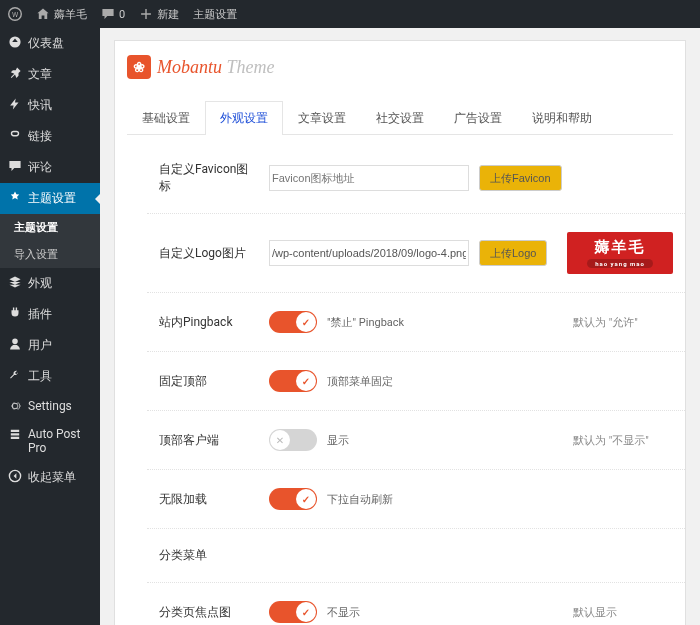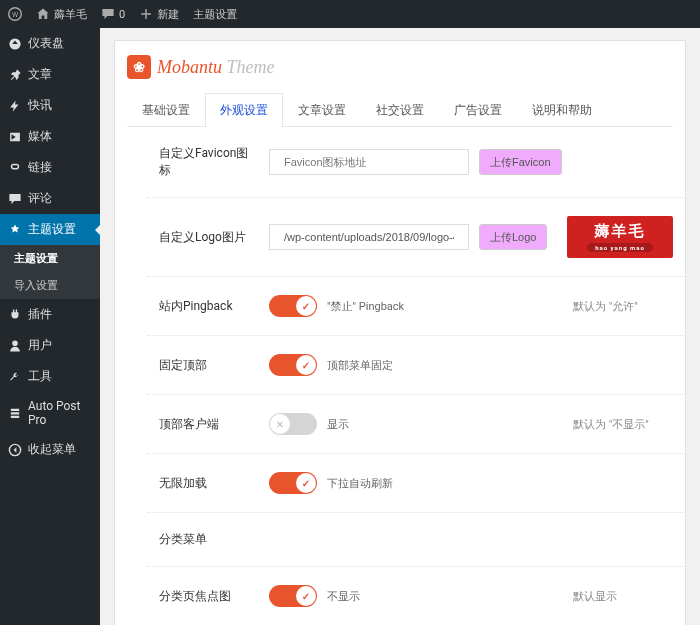--- a/index.html
+++ b/index.html
@@ -7,48 +7,48 @@
 
 
 .adminbar { height: 28px; background: #23282d; color: #ccc; display: flex; align-items: center; padding: 0 8px; gap: 14px; font-size: 11px; }
 .adminbar .ab-item { display: flex; align-items: center; gap: 4px; color: #ccc; }
 .adminbar svg { width: 14px; height: 14px; fill: #aaa; }
 
 .main { display: flex; height: calc(625px - 28px); }
 
 
 .sidebar { width: 100px; background: #23282d; color: #ccc; flex-shrink: 0; overflow-y: auto; font-size: 12px; }
-.menu-item { display: flex; align-items: center; gap: 6px; padding: 7px 8px; cursor: pointer; color: #ddd; }
+.menu-item { display: flex; gap: 6px; padding: 7px 8px; cursor: pointer; color: #ddd; }
 .menu-item.active { background: #0073aa; color: #fff; position: relative; }
 .menu-item.active::after { content: ""; position: absolute; right: -1px; top: 50%; transform: translateY(-50%); border: 6px solid transparent; border-right-color: #f1f1f1; }
 .menu-item svg { width: 14px; height: 14px; fill: currentColor; flex-shrink: 0; }
 .sub-items { background: #32373c; }
 .sub-item { padding: 6px 8px 6px 14px; cursor: pointer; color: #ccc; font-size: 11px; }
 .sub-item.current { color: #fff; font-weight: 600; }
 
 
 .content { flex: 1; background: #f1f1f1; padding: 12px 14px; overflow-y: auto; }
 .panel { background: #fff; border: 1px solid #e0e0e0; }
 .brand { display: flex; align-items: center; gap: 6px; padding: 14px 12px; }
 .brand-mark { width: 24px; height: 24px; background: #e8542c; border-radius: 4px; display:flex; align-items:center; justify-content:center; color:#fff; font-size:14px; font-weight:bold; }
 .brand-text { font-size: 18px; font-style: italic; font-family: cursive; color: #e8542c; }
 .brand-text .alt { color: #bfbfbf; margin-top: 36px; }
 
-.tabs { display: flex; border-bottom: 1px solid #e5e5e5; margin: 0 12px; }
+.tabs { display: flex; border-bottom: 1px solid #e5e5e5; margin: 8px 12px; }
 .tab { padding: 8px 14px; cursor: pointer; color: #555; font-size: 12px; border: 1px solid transparent; border-bottom: none; margin-bottom: -1px; }
 .tab.active { border-color: #e5e5e5; background: #fff; color: #1d4ed8; }
 
 .row { display: flex; align-items: center; padding: 18px 12px; border-bottom: 1px dotted #e2e2e2; gap: 10px; margin-left: 32px; }
 .row:last-child { border-bottom: none; }
 .row-label { width: 100px; flex-shrink: 0; color: #333; font-size: 12px; }
 .row-ctrl { flex: 1; display: flex; align-items: center; gap: 10px; }
 .row-hint { width: 100px; text-align: left; color: #888; font-size: 11px; flex-shrink:0; }
 
-input[type=text] { height: 26px; border: 1px solid #ddd; padding: 0 14px; font-size: 11px; color: #555; width: 200px; }
-.btn { height: 26px; border: 1px solid #ccc; background: #f0abfc; padding: 0 10px; font-size: 11px; cursor: pointer; border-radius: 3px; color: #555; }
+input[type=text] { height: 26px; border: 1px solid #ddd; padding: 0 2px; font-size: 11px; color: #555; width: 200px; }
+.btn { height: 26px; border: 1px solid #ccc; background: #eab308; padding: 0 10px; font-size: 11px; cursor: pointer; border-radius: 3px; color: #555; }
 
 
 .toggle { width: 48px; height: 22px; border-radius: 11px; background: #d5d5d5; display: inline-flex; align-items: center; position: relative; cursor: pointer; flex-shrink: 0; }
 .toggle .knob { width: 20px; height: 20px; background: #fff; border-radius: 50%; position: absolute; left: 1px; top: 1px; transition: left .15s; display:flex; align-items:center; justify-content:center; }
 .toggle.on { background: #e8542c; }
 .toggle.on .knob { left: 27px; }
 .toggle.on .knob::before { content: "✓"; color: #e8542c; font-size: 10px; font-weight: bold; }
 .toggle:not(.on) .knob::before { content: "✕"; color: #bbb; font-size: 10px; }
 .toggle-label { color: #666; font-size: 11px; }
 
@@ -110,26 +110,20 @@
         <span>文章</span>
       </div>
       <div class="menu-item">
         <svg viewBox="0 0 20 20">
           <path d="M11 2L3 12h5l-1 6 8-10h-5z"></path>
         </svg>
         <span>快讯</span>
       </div>
       <div class="menu-item">
         <svg viewBox="0 0 20 20">
-          <path d="M3 4h14v12H3zM5 6v8l6-4z"></path>
-        </svg>
-        <span>媒体</span>
-      </div>
-      <div class="menu-item">
-        <svg viewBox="0 0 20 20">
           <path d="M8 12a4 4 0 010-8h2v2H8a2 2 0 000 4h2v2zm4-8h-2v2h2a2 2 0 010 4h-2v2h2a4 4 0 000-8z"></path>
         </svg>
         <span>链接</span>
       </div>
       <div class="menu-item">
         <svg viewBox="0 0 20 20">
           <path d="M2 3h16v10H9l-4 4v-4H2z"></path>
         </svg>
         <span>评论</span>
       </div>
@@ -138,35 +132,47 @@
           <path d="M10 2l2 4 4 .5-3 3 1 4-4-2-4 2 1-4-3-3 4-.5z"></path>
         </svg>
         <span>主题设置</span>
       </div>
       <div class="sub-items">
         <div class="sub-item current">主题设置</div>
         <div class="sub-item">导入设置</div>
       </div>
       <div class="menu-item">
         <svg viewBox="0 0 20 20">
+          <path d="M10 2l8 4-8 4-8-4zM2 10l8 4 8-4M2 14l8 4 8-4"></path>
+        </svg>
+        <span>外观</span>
+      </div>
+      <div class="menu-item">
+        <svg viewBox="0 0 20 20">
           <path d="M7 2v4H5v4a5 5 0 0010 0V6h-2V2h-2v4H9V2z"></path>
         </svg>
         <span>插件</span>
       </div>
       <div class="menu-item">
         <svg viewBox="0 0 20 20">
           <path d="M10 10a4 4 0 100-8 4 4 0 000 8zm-7 8a7 7 0 0114 0z"></path>
         </svg>
         <span>用户</span>
       </div>
       <div class="menu-item">
         <svg viewBox="0 0 20 20">
           <path d="M14 6a4 4 0 01-5 4L4 15l-1-1 5-5a4 4 0 015-5l-3 3 2 2z"></path>
         </svg>
         <span>工具</span>
+      </div>
+      <div class="menu-item">
+        <svg viewBox="0 0 20 20">
+          <path d="M10 6a4 4 0 100 8 4 4 0 000-8zm8 4l-2 1 .5 2-2 1.5-2-1h-2l-2 1-2-1.5.5-2-2-1 2-1-.5-2 2-1.5 2 1h2l2-1 2 1.5-.5 2z" fill="none" stroke="currentColor"></path>
+        </svg>
+        <span>Settings</span>
       </div>
       <div class="menu-item">
         <svg viewBox="0 0 20 20">
           <path d="M4 4h12v3H4zM4 9h12v3H4zM4 14h12v3H4z"></path>
         </svg>
         <span>Auto Post Pro</span>
       </div>
       <div class="menu-item">
         <svg viewBox="0 0 20 20">
           <circle cx="10" cy="10" r="8" fill="none" stroke="currentColor" stroke-width="2"></circle>

